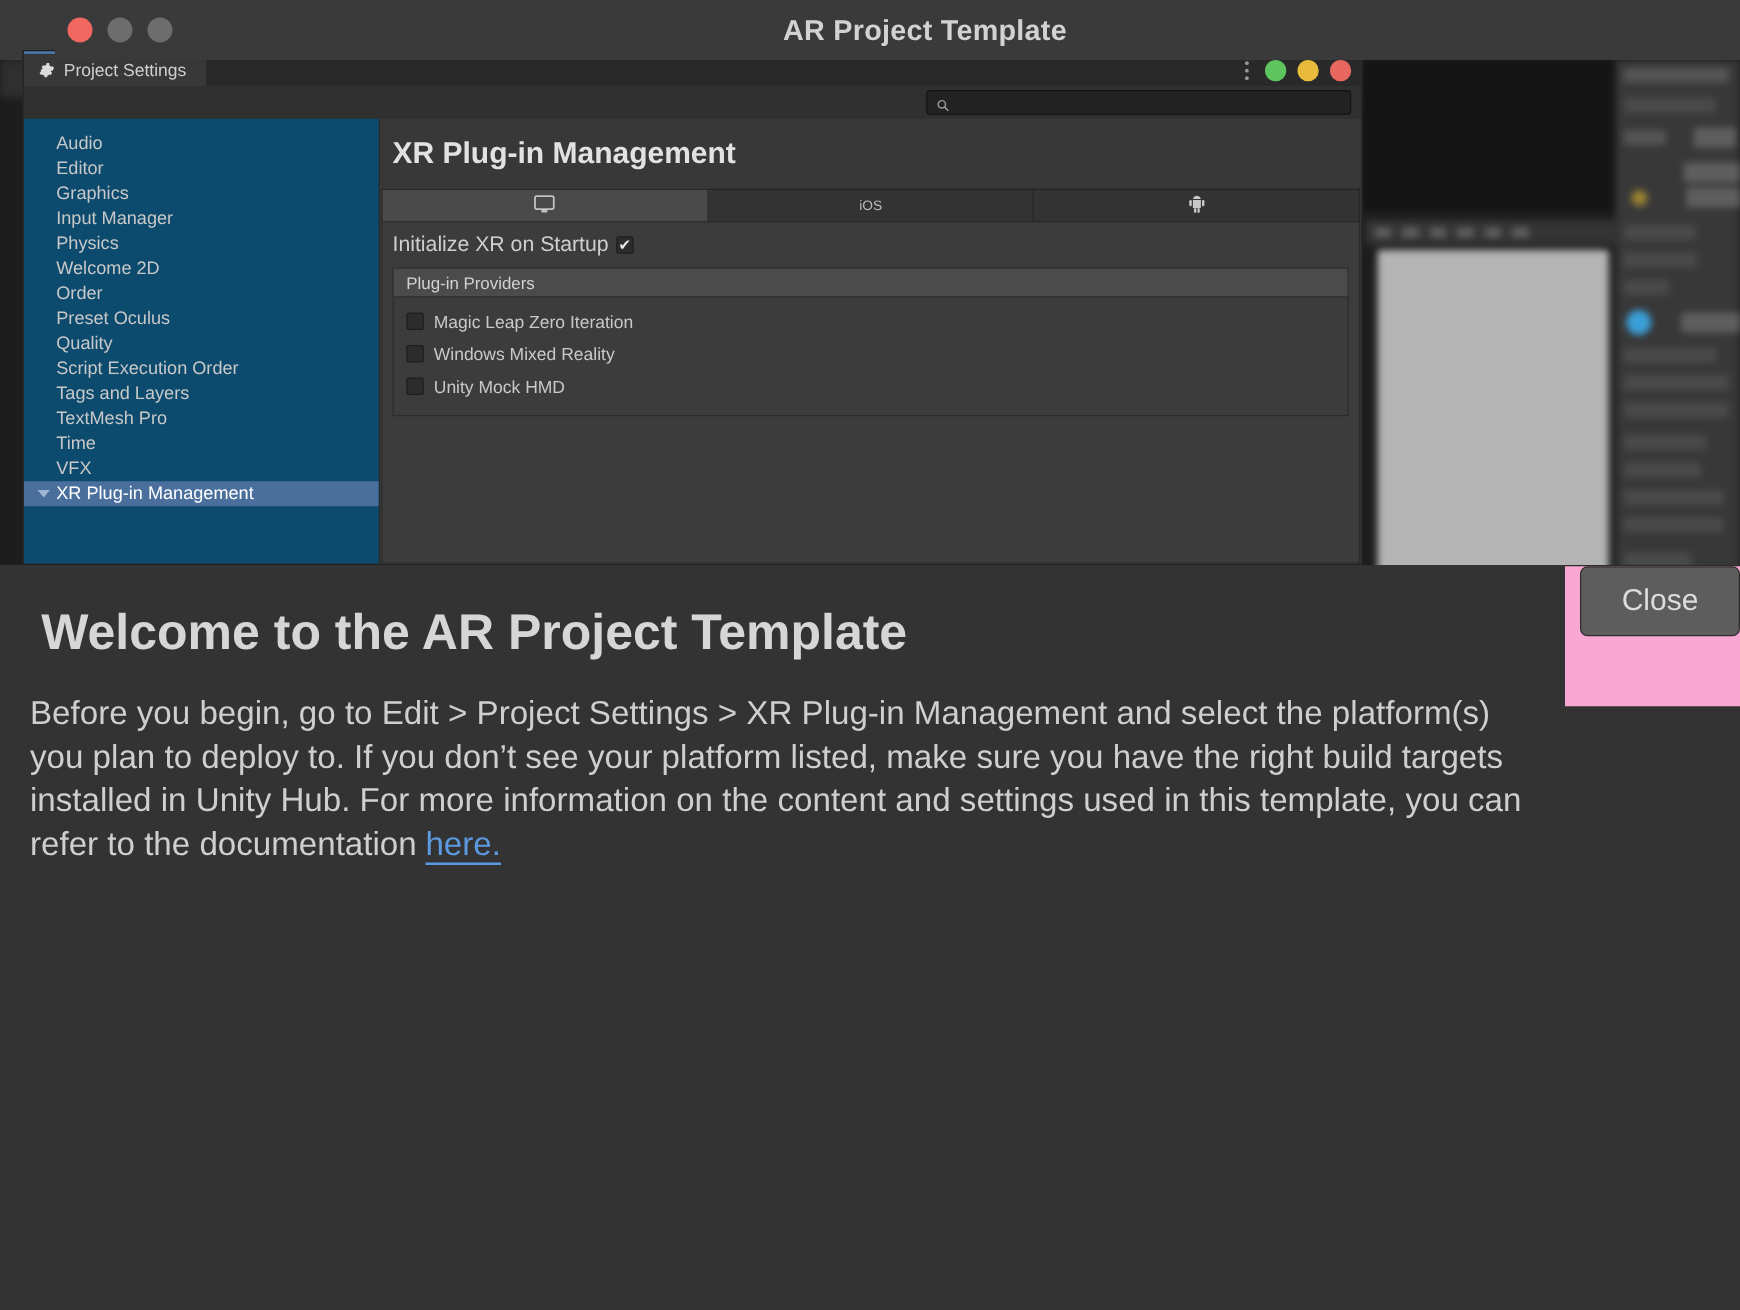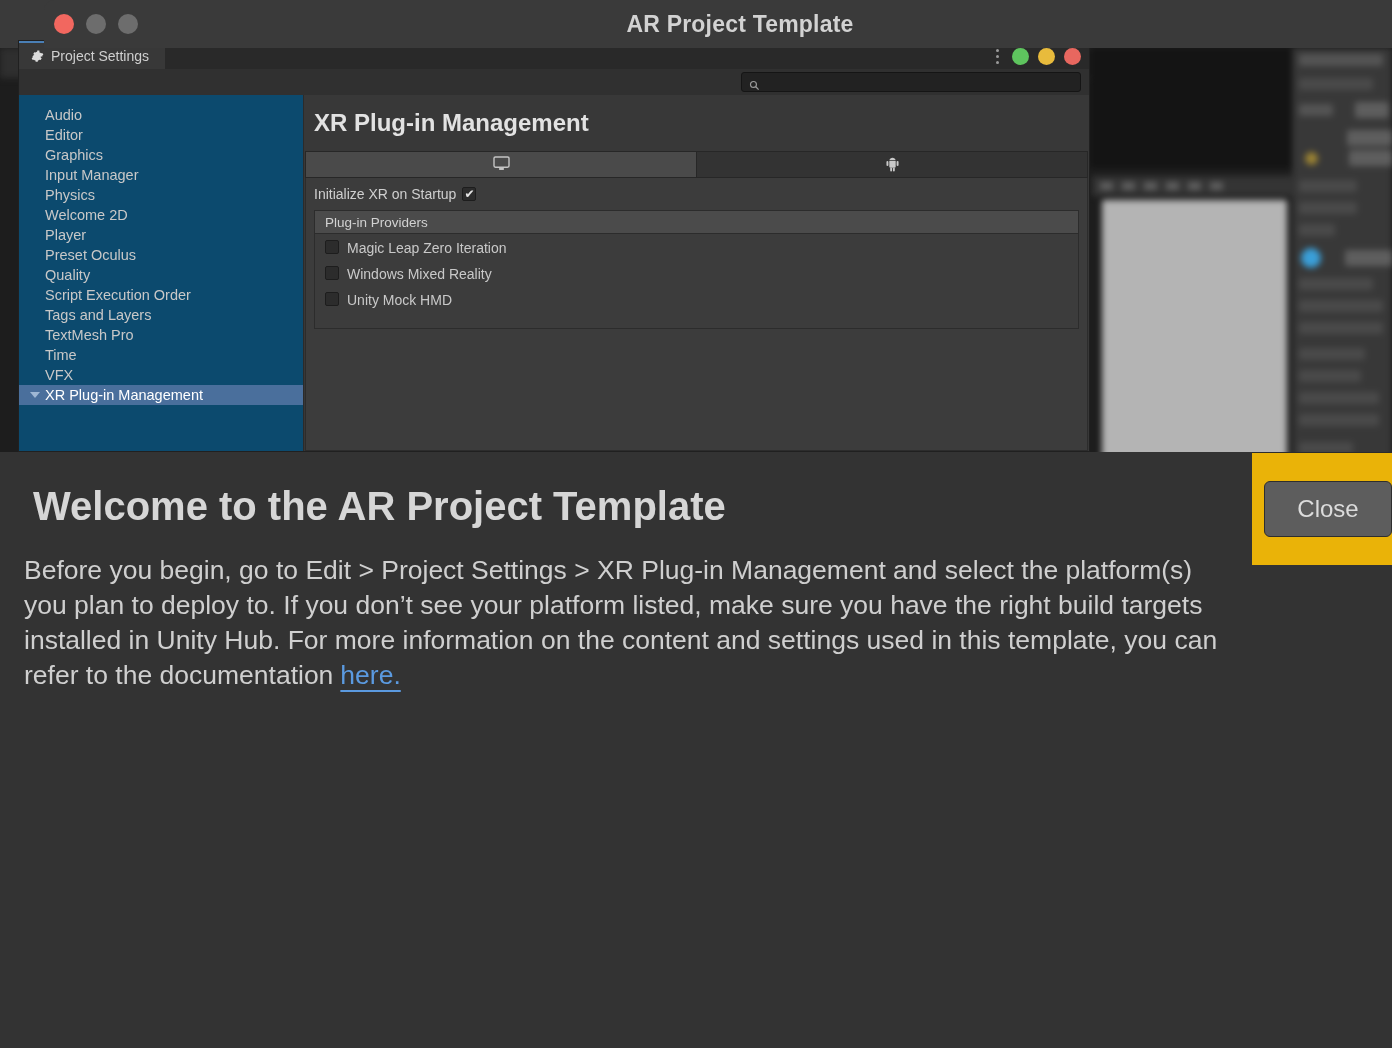--- a/index.html
+++ b/index.html
@@ -328,21 +328,21 @@
     bottom: 0;
     background: #3c3c3c;
     border: 1px solid #2c2c2c;
     border-top: none;
     padding: 6px 8px 0 8px;
   }
   .init-row {
     display: flex;
     align-items: center;
     gap: 6px;
-    font-size: 14px;
+    font-size: 17px;
     color: #cfcfcf;
     margin: 2px 0 8px 0;
   }
   .cb {
     width: 14px; height: 14px;
     background: #2c2c2c;
     border: 1px solid #1d1d1d;
     border-radius: 2px;
     display: inline-flex;
     align-items: center;
@@ -365,20 +365,21 @@
     line-height: 23px;
     padding-left: 10px;
     font-size: 13.5px;
     color: #d2d2d2;
     border-bottom: 1px solid #2c2c2c;
   }
   .providers-list { padding: 6px 0 10px 0; }
   .provider-row {
     height: 26px;
     display: flex;
+    align-items: center;
     gap: 8px;
     padding-left: 10px;
     font-size: 14px;
     color: #c9c9c9;
   }
 
   
   .overlay {
     position: absolute;
     left: 0; top: 452px;
@@ -407,24 +408,23 @@
     max-width: 1330px;
   }
   .doc-link {
     color: #5b9ae0;
     text-decoration: underline;
     text-underline-offset: 6px;
     padding-left: 7px;
   }
   .overlay-footer {
     height: 113px;
-    background: #eab308;
+    background: #f9a8d4;
     border-top: 1px solid #2c2c2c;
     display: flex;
-    align-items: center;
     justify-content: center;
     padding-left: 12px;
   }
   .close-button {
     width: 128px;
     height: 56px;
     background: #5d5d5d;
     border: 1px solid #2e2e2e;
     border-radius: 6px;
     color: #dcdcdc;
@@ -524,21 +524,21 @@
         <div class="ps-item">
           <span>Input Manager</span>
         </div>
         <div class="ps-item">
           <span>Physics</span>
         </div>
         <div class="ps-item">
           <span>Welcome 2D</span>
         </div>
         <div class="ps-item">
-          <span>Player</span>
+          <span>Order</span>
         </div>
         <div class="ps-item">
           <span>Preset Oculus</span>
         </div>
         <div class="ps-item">
           <span>Quality</span>
         </div>
         <div class="ps-item">
           <span>Script Execution Order</span>
         </div>
@@ -564,20 +564,23 @@
         <div class="ps-title">XR Plug-in Management</div>
 
         <div class="platform-tabs">
           <div class="platform-tab active">
             <span class="monitor-icon">
               <svg width="17" height="15" viewBox="0 0 18 16">
                 <rect x="1" y="1" width="16" height="11" rx="1.5" fill="none" stroke="#c4c4c4" stroke-width="1.5"></rect>
                 <rect x="6.5" y="12.5" width="5" height="2.4" fill="#c4c4c4"></rect>
               </svg>
             </span>
+          </div>
+          <div class="platform-tab">
+            <span>iOS</span>
           </div>
           <div class="platform-tab">
             <span class="android-icon">
               <svg width="15" height="16" viewBox="0 0 16 18">
                 <path fill="#c9c9c9" d="M4.4 5.6h7.2v6.6a.9.9 0 01-.9.9H5.3a.9.9 0 01-.9-.9z"></path>
                 <rect x="1.2" y="5.6" width="2.2" height="5.6" rx="1.1" fill="#c9c9c9"></rect>
                 <rect x="12.6" y="5.6" width="2.2" height="5.6" rx="1.1" fill="#c9c9c9"></rect>
                 <rect x="5.4" y="13.1" width="2.1" height="4.2" rx="1" fill="#c9c9c9"></rect>
                 <rect x="8.5" y="13.1" width="2.1" height="4.2" rx="1" fill="#c9c9c9"></rect>
                 <path fill="#c9c9c9" d="M4.5 4.8c.2-1.6 1.7-2.9 3.5-2.9s3.3 1.3 3.5 2.9z"></path>

